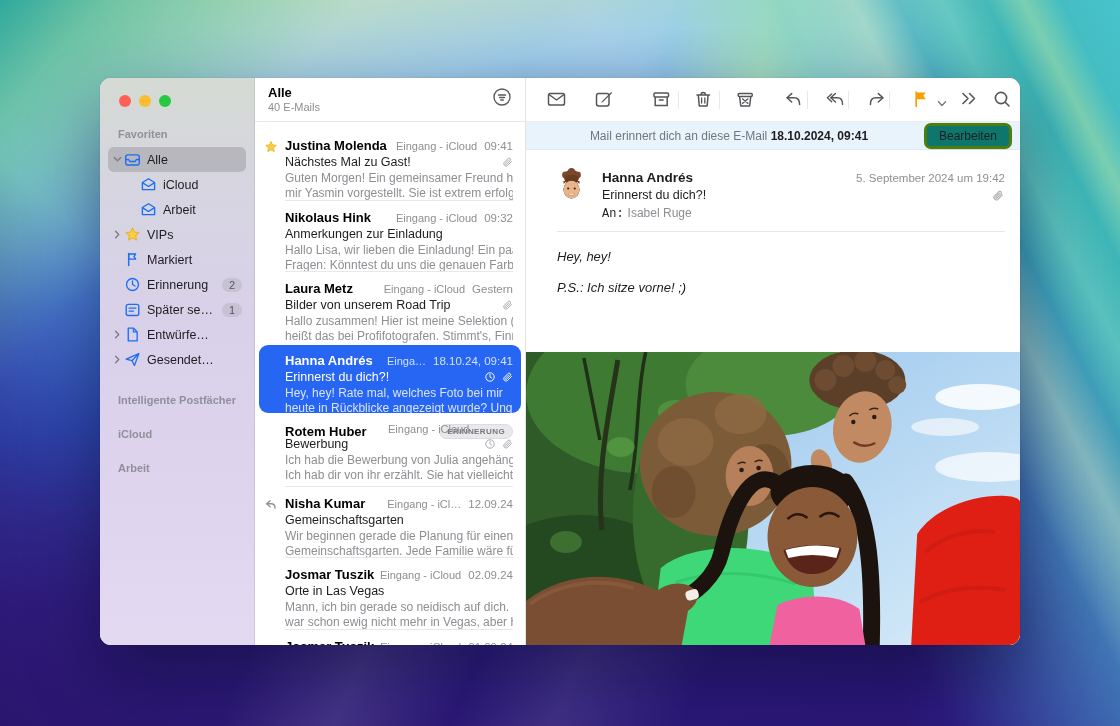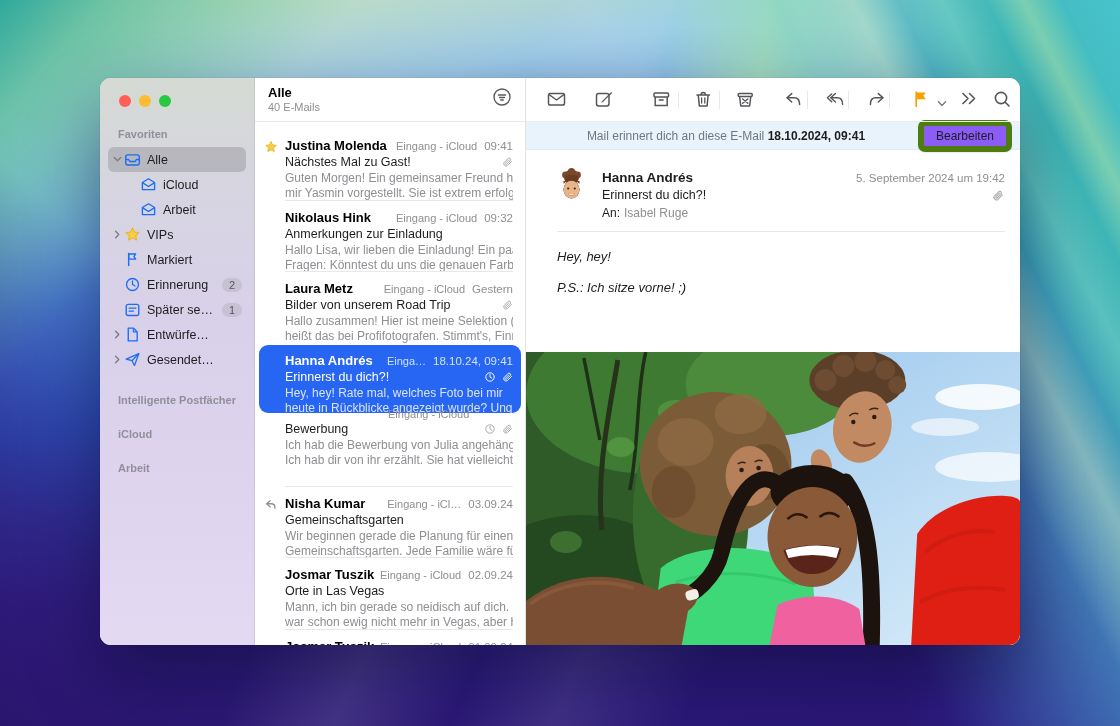--- a/index.html
+++ b/index.html
@@ -75,29 +75,29 @@
   .pane { position:absolute; left:425px; top:0; width:495px; height:100%; background:#fff; border-left:1px solid #e3e3e6; }
   .toolbar { height:44px; display:flex; align-items:center; border-bottom:1px solid #ececee; position:relative; color:#55555a; }
   .tb { width:21px; height:21px; flex-shrink:0; }
   .tb svg { width:21px; height:21px; display:block; }
   .tb-sep { width:1px; height:18px; background:#e8e8ea; position:absolute; top:13px; }
   .tb-chev { width:10px; height:10px; color:#7a7a80; }
   .flag-fill { color:#f7a000; }
   .banner { height:28px; background:#e9f3fb; border-bottom:1px solid #e0ecf4; display:flex; align-items:center; padding:0 8px; font-size:12px; }
   .banner-text { flex:1; text-align:center; color:#70777e; }
   .banner-date { color:#1d1d1f; font-weight:700; }
-  .edit-btn { background:#8b5cf6; border:6px solid #4d7c0f; border-radius:7px; padding:3px 12px; font-size:12px; color:#1d1d1f; box-shadow:0 .5px 1.5px rgba(0,0,0,.08); }
+  .edit-btn { background:#0f766e; border:3px solid #4d7c0f; border-radius:7px; padding:3px 12px; font-size:12px; color:#1d1d1f; box-shadow:0 .5px 1.5px rgba(0,0,0,.08); }
   .msg-header { position:absolute; left:0; right:0; top:88px; }
   .avatar { position:absolute; left:29px; top:2px; width:33px; height:33px; }
   .mh-name { position:absolute; left:76px; top:4px; font-size:13.5px; font-weight:700; color:#1d1d1f; }
   .mh-date { position:absolute; right:15px; top:6px; font-size:11.5px; color:#8e8e93; }
   .mh-subject { position:absolute; left:76px; top:22px; font-size:12.5px; color:#1d1d1f; }
   .mh-clip { position:absolute; right:16px; top:23px; width:13px; height:13px; color:#a5a5aa; }
   .mh-to { position:absolute; left:76px; top:40px; font-size:12px; }
-  .mh-to .to-label { color:#1d1d1f; }
+  .mh-to .to-label { color:#1d1d1f;font-family:Liberation Mono, monospace; }
   .mh-to .to-name { color:#8e8e93; margin-left:4px; }
   .mh-div { position:absolute; left:31px; right:15px; top:65px; border-bottom:1px solid #e6e6e8; }
   .msg-body { position:absolute; left:31px; right:28px; top:170px; font-size:13px; color:#1d1d1f; line-height:1.42;font-style:italic; }
   .msg-body p { margin-bottom:13px; }
   .photo { position:absolute; left:0; right:0; bottom:0; height:293px; display:block; width:100%; }
 </style>
 </head>
 <body>
 
 <svg width="0" height="0" style="position:absolute">
@@ -404,20 +404,24 @@
                 <svg viewBox="0 0 18 16">
                   <use href="#i-clip"></use>
                 </svg>
               </span>
             </div>
           <div class="prev first">Hey, hey! Rate mal, welches Foto bei mir</div>
           <div class="prev">heute in Rückblicke angezeigt wurde? Ungla…</div>
         </div>
 
         <div class="row">
+          <div class="l1">
+              <span class="from">Rotem Huber</span>
+              <span class="pill">ERINNERUNG</span>
+            </div>
           <div class="l1" style="margin-top:-16.5px">
               <span class="meta" style="margin-left:103px">Eingang - iCloud</span>
               <span style="flex:1"></span>
             </div>
           <div class="l2">
               <span class="subject">Bewerbung</span>
               <span class="licons">
                 <svg viewBox="0 0 20 20">
                   <use href="#i-clock"></use>
                 </svg>
@@ -430,21 +434,21 @@
           <div class="prev">Ich hab dir von ihr erzählt. Sie hat vielleicht…</div>
         </div>
 
         <div class="row">
           <svg class="gut reply-glyph" viewBox="0 0 16 16">
               <use href="#i-replyarrow"></use>
             </svg>
           <div class="l1">
               <span class="from">Nisha Kumar</span>
               <span class="meta">Eingang - iCl…</span>
-              <span class="time">03.09.24</span>
+              <span class="time">12.09.24</span>
             </div>
           <div class="l2">
               <span class="subject">Gemeinschaftsgarten</span>
             </div>
           <div class="prev first">Wir beginnen gerade die Planung für einen</div>
           <div class="prev">Gemeinschaftsgarten. Jede Familie wäre für…</div>
         </div>
 
         <div class="row">
           <div class="l1">

